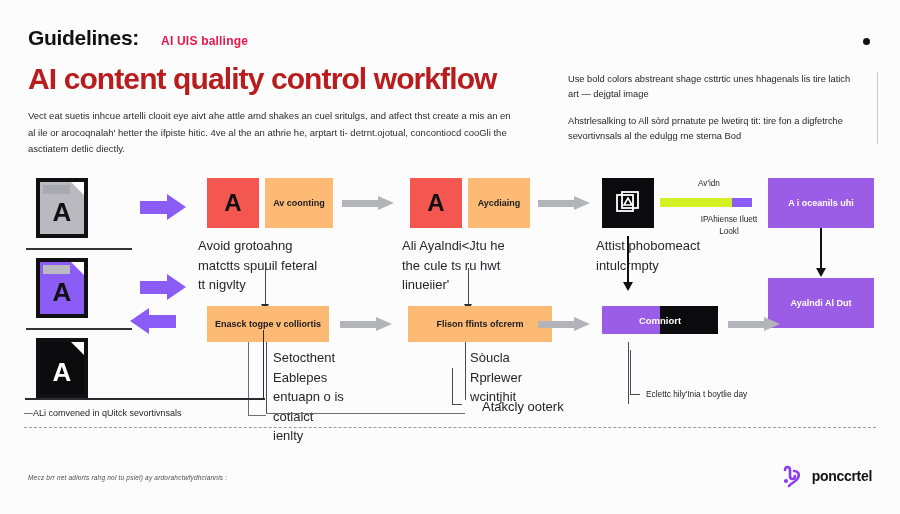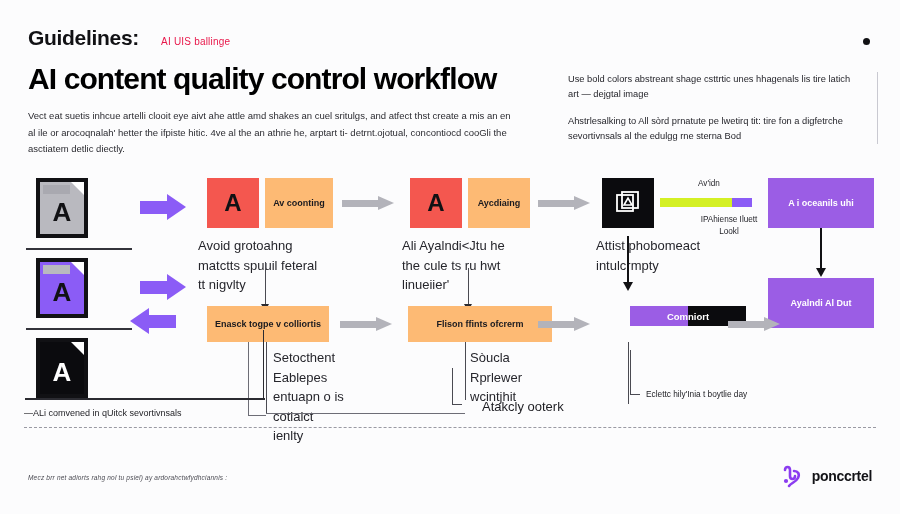--- a/index.html
+++ b/index.html
@@ -14,30 +14,30 @@
     width: 900px; height: 514px;
     background: #fcfcfd;
   }
 
   
   .kicker-row {
     position: absolute; left: 28px; top: 26px;
     display: flex; align-items: baseline; gap: 22px;
   }
   .kicker { font-size: 21px; font-weight: bold; color: #111114; letter-spacing: -0.3px; }
-  .kicker-sub { font-size: 10px; font-weight: normal; color: #e8174a; letter-spacing: 0.2px; }
+  .kicker-sub { font-size: 12px; font-weight: bold; color: #e8174a; letter-spacing: 0.2px; }
 
   .corner-dot {
     position: absolute; right: 30px; top: 38px;
     width: 7px; height: 7px; border-radius: 50%; background: #111114;
   }
 
   .headline {
     position: absolute; left: 28px; top: 62px;
-    font-size: 30px; font-weight: bold; color: #000000;
+    font-size: 30px; font-weight: bold; color: #b91c1c;
     letter-spacing: -0.9px; line-height: 1.1;
     white-space: nowrap;
   }
 
   .lede {
     position: absolute; left: 28px; top: 108px; width: 490px;
     font-size: 9.5px; line-height: 1.75; color: #2b2b31;
   }
 
   .side-notes {
@@ -331,21 +331,21 @@
       <span>Flison ffints ofcrerm</span>
     </div>
     <div class="caption" style="left:470px; top:178px; width:66px;">Sòucla Rprlewer wcintjhit</div>
     <div class="vline" style="left:465px; top:172px; height:58px;"></div>
 
     <div class="thin-arrow" style="left:538px; top:147px;">
       <div class="shaft"></div>
         <div class="head"></div>
     </div>
 
-    <div class="split-node" style="left:602px; top:136px; width:116px; height:20px;margin-left:28px;">
+    <div class="split-node" style="left:602px; top:136px; width:116px; height:28px;">
       <div class="half" style="background:#9b5de5;"></div>
       <div class="half" style="background:#0b0b0e;"></div>
       <div class="label">Comniort</div>
     </div>
     <div class="vline" style="left:628px; top:172px; height:62px;"></div>
 
     <div class="thin-arrow" style="left:728px; top:147px;">
       <div class="shaft"></div>
         <div class="head"></div>
     </div>

